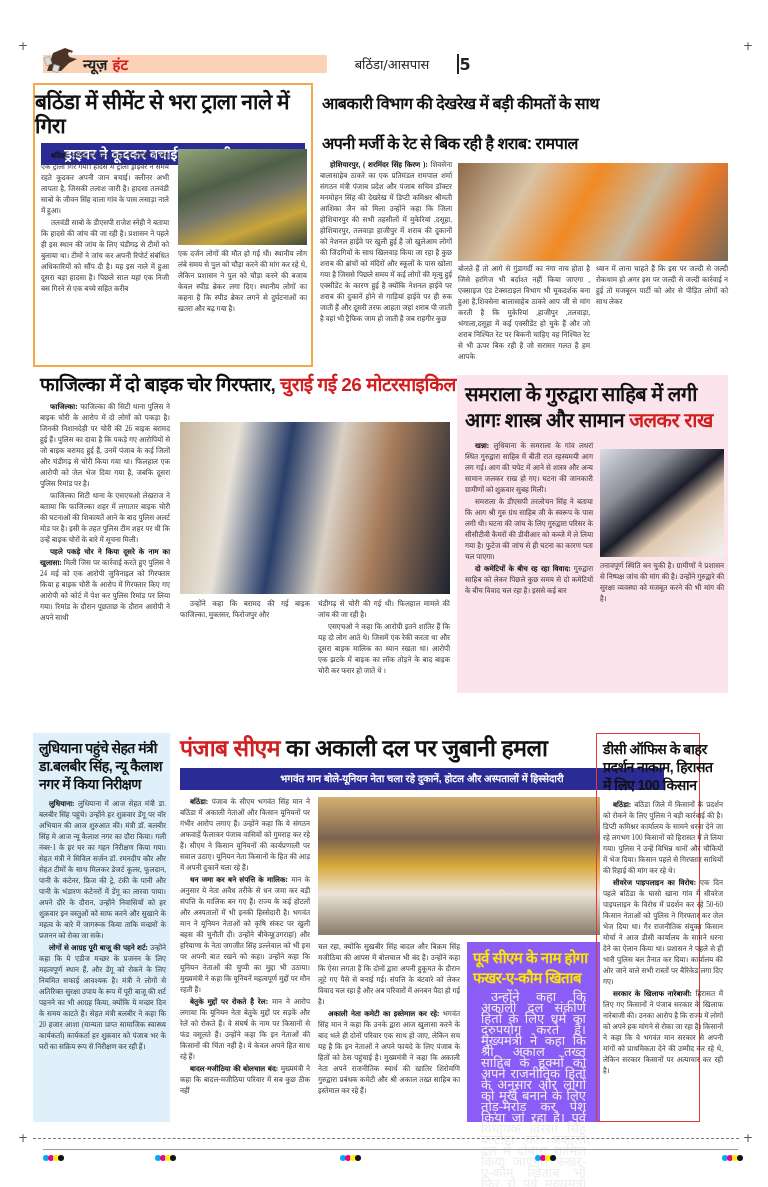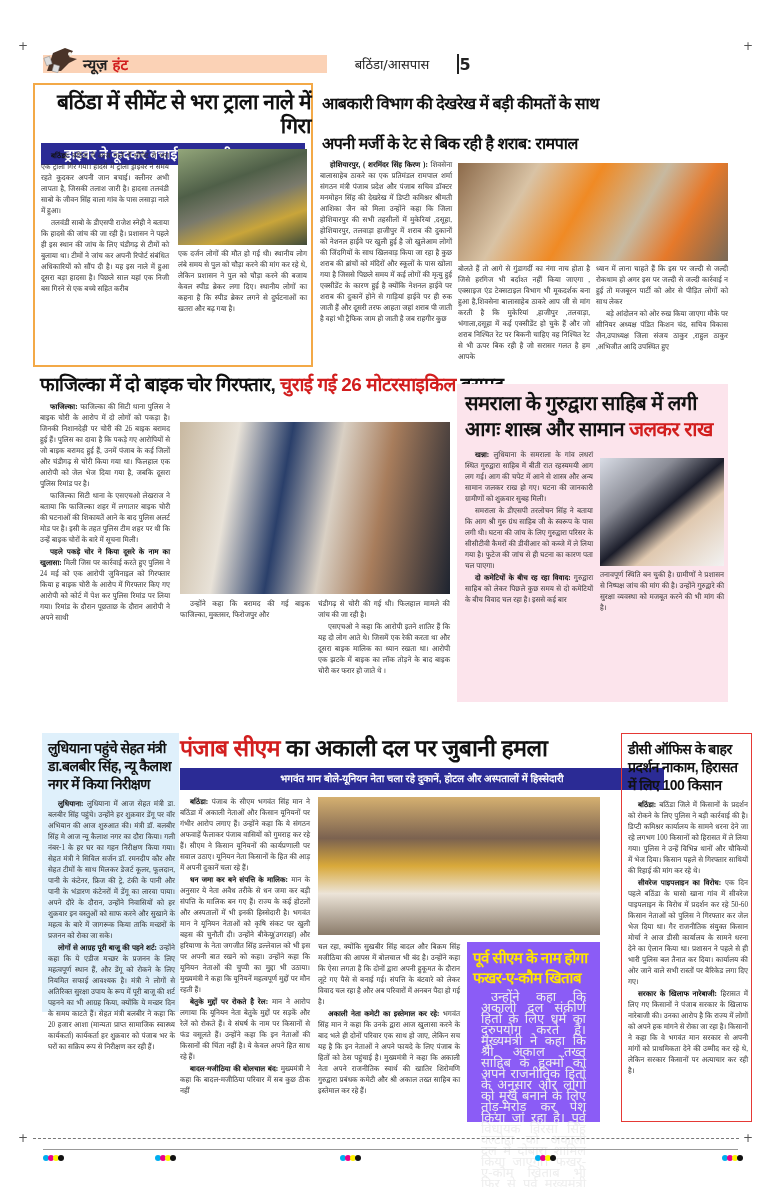--- a/index.html
+++ b/index.html
@@ -15,23 +15,23 @@
 .mh-right{flex:1;height:18px;background:#fbd2b6;display:flex;align-items:center;justify-content:flex-end;padding-right:6px;font-size:7px}
 .mh-page{width:14px;height:20px;border-left:2px solid #222;display:flex;align-items:center;justify-content:center;font-weight:bold;font-size:16px}
 .txt{font-family:Liberation Serif, serif;font-size:7.2px;line-height:11px;color:#333;text-align:justify}
 .txt p{text-indent:10px;margin-bottom:1px}
 .txt b{color:#111}
 .photo{position:absolute;background:linear-gradient(135deg,#8c8c7a,#5d6b58 40%,#a8a090 70%,#6d6050)}
 .hl{font-family:"Liberation Sans",sans-serif;font-weight:bold;color:#111;letter-spacing:-0.5px}
 .red{color:#d21e1e}
 .box1{position:absolute;left:33px;top:83px;width:280px;height:284px;border:2px solid #f3a947}
 .subbar{background:#2b2b95;color:#fff;font-family:"Liberation Sans",sans-serif;font-weight:bold;text-align:center}
-.pinkbox{position:absolute;left:457px;top:384px;width:271px;height:318px;background:#fce4ec}
-.bluebox{position:absolute;left:42px;top:733px;width:137px;height:279px;background:#dff0fb}
-.redbox{position:absolute;left:621px;top:733px;width:131px;height:389px;border:1.5px solid #e53935}
+.pinkbox{position:absolute;left:457px;top:375px;width:271px;height:318px;background:#fce4ec}
+.bluebox{position:absolute;left:33px;top:733px;width:137px;height:389px;background:#dff0fb}
+.redbox{position:absolute;left:596px;top:733px;width:104px;height:389px;border:1.5px solid #e53935}
 .darkbox{position:absolute;left:467px;top:942px;width:133px;height:180px;background:#8b5cf6}
 .dot{display:inline-block;width:6px;height:6px;border-radius:50%;margin-right:-1px}
 </style>
 </head>
 <body>
 
 <div class="page">
 
   <div class="crop" style="left:18px;top:40px">+</div>
   <div class="crop" style="left:743px;top:40px">+</div>
@@ -44,21 +44,21 @@
         <rect x="2" y="12" width="6" height="8" fill="#ddd" stroke="#888" stroke-width="0.5" transform="rotate(-20 5 16)"></rect>
         <rect x="10" y="20" width="6" height="7" fill="#ddd" stroke="#888" stroke-width="0.5" transform="rotate(15 13 23)"></rect>
       </svg>
       <span class="mh-brand"><span>न्यूज़</span> <span class="red">हंट</span></span>
     </div>
     <div class="mh-mid">बठिंडा/आसपास</div>
     <div class="mh-page">5</div>
   </div>
 
   <div class="box1">
-    <div class="hl" style="font-size:21px;text-align:right;margin-top:5px;line-height:24px">बठिंडा में सीमेंट से भरा ट्राला नाले में गिरा</div>
+    <div class="hl" style="font-size:21px;text-align:left;margin-top:5px;line-height:24px">बठिंडा में सीमेंट से भरा ट्राला नाले में गिरा</div>
     <div class="subbar" style="margin:5px 6px 0;height:22px;line-height:22px;font-size:14px">ड्राइवर ने कूदकर बचाई जान, क्लीनर लापता</div>
     <div class="txt" style="position:absolute;left:6px;top:66px;width:128px">
       <p><b>बठिंडा:</b> <span>बठिंडा में आज नाले में सीमेंट से भरा एक ट्राला गिर गया। हादसे में ट्राला ड्राइवर ने समय रहते कूदकर अपनी जान बचाई। क्लीनर अभी लापता है, जिसकी तलाश जारी है। हादसा तलवंडी साबो के जीवन सिंह वाला गांव के पास लसाड़ा नाले में हुआ।</span></p>
       <p>तलवंडी साबो के डीएसपी राजेश स्नेही ने बताया कि हादसे की जांच की जा रही है। प्रशासन ने पहले ही इस स्थान की जांच के लिए चंडीगढ़ से टीमों को बुलाया था। टीमों ने जांच कर अपनी रिपोर्ट संबंधित अधिकारियों को सौंप दी है। यह इस नाले में हुआ दूसरा बड़ा हादसा है। पिछले साल यहां एक निजी बस गिरने से एक बच्चे सहित करीब</p>
     </div>
     <div class="photo" style="left:143px;top:64px;width:129px;height:96px;background:linear-gradient(160deg,#93a67a,#4f5f48 35%,#7a7a6c 55%,#c9a53a 75%,#3f4b3a)"></div>
     <div class="txt" style="position:absolute;left:143px;top:164px;width:129px">
       <p style="text-indent:0">एक दर्जन लोगों की मौत हो गई थी। स्थानीय लोग लंबे समय से पुल को चौड़ा करने की मांग कर रहे थे, लेकिन प्रशासन ने पुल को चौड़ा करने की बजाय केवल स्पीड ब्रेकर लगा दिए। स्थानीय लोगों का कहना है कि स्पीड ब्रेकर लगने से दुर्घटनाओं का खतरा और बढ़ गया है।</p>
     </div>
   </div>
@@ -70,21 +70,20 @@
     </div>
     <div class="txt" style="position:absolute;left:320px;top:160px;width:132px">
       <p><b>होशियारपुर, ( शरमिंदर सिंह किरण ):</b> <span>शिवसेना बालासाहेब ठाकरे का एक प्रतिमंडल रामपाल शर्मा संगठन मंत्री पंजाब प्रदेश और पंजाब सचिव डॉक्टर मनमोहन सिंह की देखरेख में डिप्टी कमिश्नर श्रीमती आशिका जैन को मिला उन्होंने कहा कि जिला होशियारपुर की सभी तहसीलों में मुकेरियां ,दसूहा, होशियारपुर, तलवाड़ा हाजीपुर में शराब की दुकानों को नेशनल हाईवे पर खुली हुई है जो खुलेआम लोगों की जिंदगियों के साथ खिलवाड़ किया जा रहा है कुछ शराब की ब्रांचों को मंदिरों और स्कूलों के पास खोला गया है जिससे पिछले समय में कई लोगों की मृत्यु हुई एक्सीडेंट के कारण हुई है क्योंकि नेशनल हाईवे पर शराब की दुकानें होने से गाड़ियां हाईवे पर ही रुक जाती हैं और दूसरी तरफ आहता जहां शराब पी जाती है वहां भी ट्रैफिक जाम हो जाती है जब राहगीर कुछ</span></p>
     </div>
     <div class="photo" style="left:458px;top:163px;width:270px;height:98px;background:linear-gradient(120deg,#8c6a4a,#d9c3a5 25%,#f08a24 45%,#c7b9a0 65%,#e6792a 80%,#7a6a58)"></div>
     <div class="txt" style="position:absolute;left:458px;top:264px;width:132px">
       <p style="text-indent:0">बोलते हैं तो आगे से गुंडागर्दी का नंगा नाच होता है जिसे हरगिज भी बर्दाश्त नहीं किया जाएगा , एक्साइज एंड टेक्सटाइल विभाग भी मूकदर्शक बना हुआ है,शिवसेना बालासाहेब ठाकरे आप जी से मांग करती है कि मुकेरियां ,हाजीपुर ,तलवाड़ा, भंगाला,दसूहा में कई एक्सीडेंट हो चुके हैं और जो शराब निश्चित रेट पर बिकनी चाहिए वह निश्चित रेट से भी ऊपर बिक रही है जो सरासर गलत है हम आपके</p>
     </div>
     <div class="txt" style="position:absolute;left:596px;top:264px;width:132px">
       <p style="text-indent:0">ध्यान में लाना चाहते हैं कि इस पर जल्दी से जल्दी रोकथाम हो अगर इस पर जल्दी से जल्दी कार्रवाई न हुई तो मजबूरन पार्टी को ओर से पीड़ित लोगों को साथ लेकर</p>
-      <p>बड़े आंदोलन को ओर रुख किया जाएगा मौके पर सीनियर अध्यक्ष पंडित किशन चंद, सचिव विकास जैन,उपाध्यक्ष जिला संजय ठाकुर ,राहुल ठाकुर ,अभिजीत आदि उपस्थित हुए</p>
     </div>
   </div>
 
   <div>
     <div class="hl" style="position:absolute;left:40px;top:372px;width:412px;font-size:19px;line-height:26px;white-space:nowrap">
       <span>फाजिल्का में दो बाइक चोर गिरफ्तार,</span> <span class="red">चुराई गई 26 मोटरसाइकिल</span> <span>बरामद</span>
     </div>
     <div class="txt" style="position:absolute;left:40px;top:402px;width:130px">
       <p><b>फाजिल्का:</b> <span>फाजिल्का की सिटी थाना पुलिस ने बाइक चोरी के आरोप में दो लोगों को पकड़ा है। जिनकी निशानदेही पर चोरी की 26 बाइक बरामद हुई हैं। पुलिस का दावा है कि पकड़े गए आरोपियों से जो बाइक बरामद हुई हैं, उनमें पंजाब के कई जिलों और चंडीगढ़ से चोरी किया गया था। फिलहाल एक आरोपी को जेल भेज दिया गया है, जबकि दूसरा पुलिस रिमांड पर है।</span></p>
       <p>फाजिल्का सिटी थाना के एसएचओ लेखराज ने बताया कि फाजिल्का शहर में लगातार बाइक चोरी की घटनाओं की शिकायतें आने के बाद पुलिस अलर्ट मोड पर है। इसी के तहत पुलिस टीम शहर पर थी कि उन्हें बाइक चोरों के बारे में सूचना मिली।</p>

